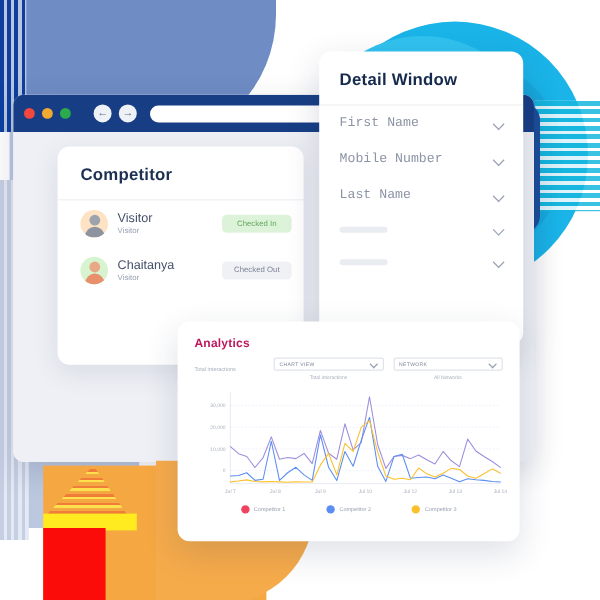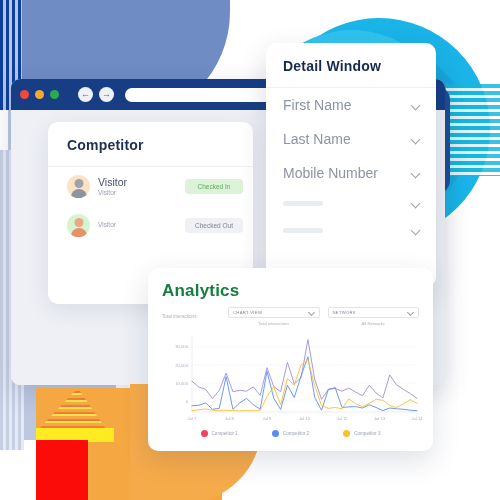--- a/index.html
+++ b/index.html
@@ -171,40 +171,40 @@
     margin-top: 10px;
   }
   .detail-head {
     padding: 15px 0 13px 17px; border-bottom: 1px solid #eef0f4;
   }
   .detail-title { font-size: 14px; font-weight: 700; color: #152a4d; letter-spacing: .2px; }
   .detail-row {
     display: flex; align-items: center; justify-content: space-between;
     padding: 9px 16px 9px 17px;
   }
-  .detail-label { font-size: 14px; color: #8b93a5; }
+  .detail-label { font-size: 11px; color: #8b93a5; font-family: Liberation Mono, monospace; }
   .detail-ghost { width: 40px; height: 5px; border-radius: 3px; background: #e9ecf1; }
   .chev { width: 9px; height: 9px; position: relative; flex: none; }
   .chev::before {
     content: ''; position: absolute; left: 1px; top: 1px;
     width: 6px; height: 6px;
     border-right: 1.3px solid #9aa2b4; border-bottom: 1.3px solid #9aa2b4;
     transform: rotate(45deg);
   }
 
   
   .analytics {
     position: absolute; left: 148px; top: 268px;
     width: 285px; height: 183px;
     background: #ffffff; border-radius: 10px;
     box-shadow: 0 10px 28px rgba(30,40,80,.14);
     overflow: hidden;
   }
   .analytics-title {
-    font-size: 17px; font-weight: 700; color: #15803d;
+    font-size: 10px; font-weight: 700; color: #be185d;
     padding: 13px 0 0 14px; letter-spacing: .2px;
   }
   .an-subrow {
     display: flex; align-items: flex-start; padding: 6px 14px 0 14px; gap: 8px;
   }
   .an-metric { font-size: 4.6px; color: #aab1be; padding-top: 7px; width: 58px; }
   .selects { display: flex; gap: 8px; flex: 1; }
   .sel-wrap { flex: 1; }
   .sel {
     height: 11px; border: 1px solid #dfe3ea; border-radius: 2px;
@@ -274,42 +274,43 @@
       </span>
       <span class="badge in">Checked In</span>
     </div>
 
     <div class="act-row">
       <span class="avatar a2">
         <span class="av-head"></span>
         <span class="av-body"></span>
       </span>
       <span class="act-texts">
+        <span class="act-name" style="display:block">Chaitanya</span>
         <span class="act-sub" style="display:block">Visitor</span>
       </span>
       <span class="badge out">Checked Out</span>
     </div>
 
   </div>
 
   <div class="detail">
     <div class="detail-head">
       <div class="detail-title">Detail Window</div>
     </div>
 
     <div class="detail-row">
       <span class="detail-label">First Name</span>
       <span class="chev"></span>
     </div>
     <div class="detail-row">
+      <span class="detail-label">Mobile Number</span>
+      <span class="chev"></span>
+    </div>
+    <div class="detail-row">
       <span class="detail-label">Last Name</span>
-      <span class="chev"></span>
-    </div>
-    <div class="detail-row">
-      <span class="detail-label">Mobile Number</span>
       <span class="chev"></span>
     </div>
     <div class="detail-row">
       <span class="detail-ghost"></span>
       <span class="chev"></span>
     </div>
     <div class="detail-row">
       <span class="detail-ghost"></span>
       <span class="chev"></span>
     </div>

